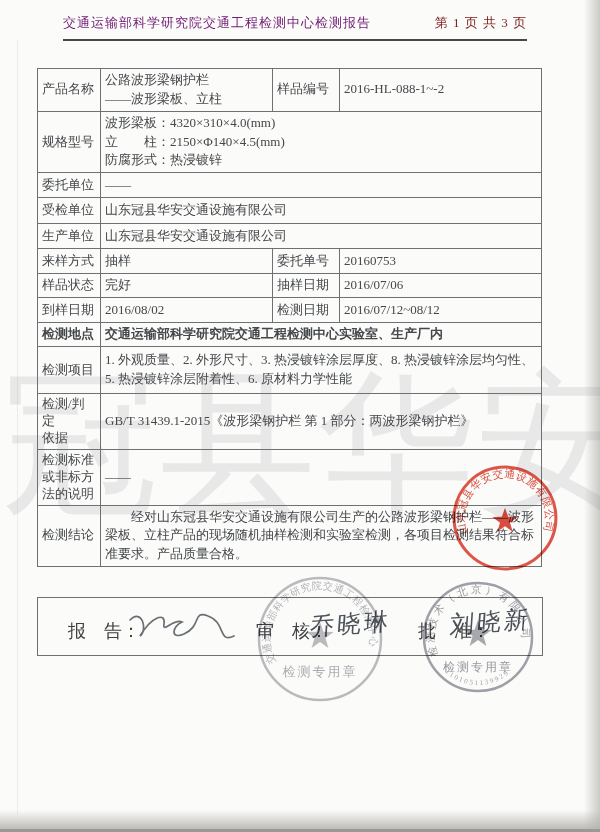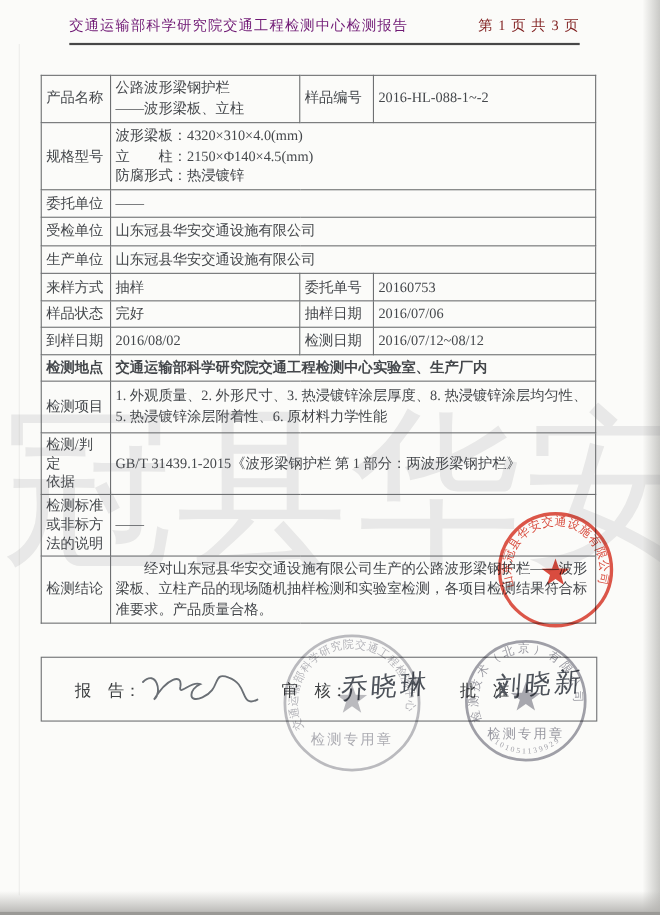--- a/index.html
+++ b/index.html
@@ -39,21 +39,21 @@
   tr.r1{height:33px;} tr.r2{height:50px;} tr.r3{height:25px;} tr.r4{height:26px;}
   tr.r5{height:25px;} tr.r6{height:25px;} tr.r7{height:38px;} tr.r8{height:24px;}
   tr.r9{height:25px;} tr.r10{height:24px;font-weight:bold;} tr.r11{height:47px;} tr.r12{height:36px;}
   tr.r13{height:53px;} tr.r14{height:55px;} tr.r15{height:38px;}
   .lbl-small{font-size:12.5px;}
   .indent{ text-indent:2em; }
 
   
   .sig-box{position:absolute;left:37px;top:597px;width:504px;height:57px;z-index:3;
     border:1px solid #6e7072;}
-  .sig-label{position:absolute;font-size:15px;color:#3e4042;top:21px;z-index:5;}
+  .sig-label{position:absolute;font-size:18px;color:#3e4042;top:21px;z-index:5;}
   .sig-name{position:absolute;z-index:5;color:#4d525a;font-size:24px;
     letter-spacing:3px;transform:rotate(-4deg) skewX(-8deg);font-weight:500;}
   .sig-stroke{position:absolute;z-index:5;}
 
   
   .stamp{position:absolute;mix-blend-mode:multiply;pointer-events:none;}
   .stamp-red{left:449px;top:462px;z-index:4;}
   .stamp-gray-center{left:253px;top:572px;z-index:4;}
   .stamp-gray-right{left:419px;top:578px;z-index:4;}
 </style>

